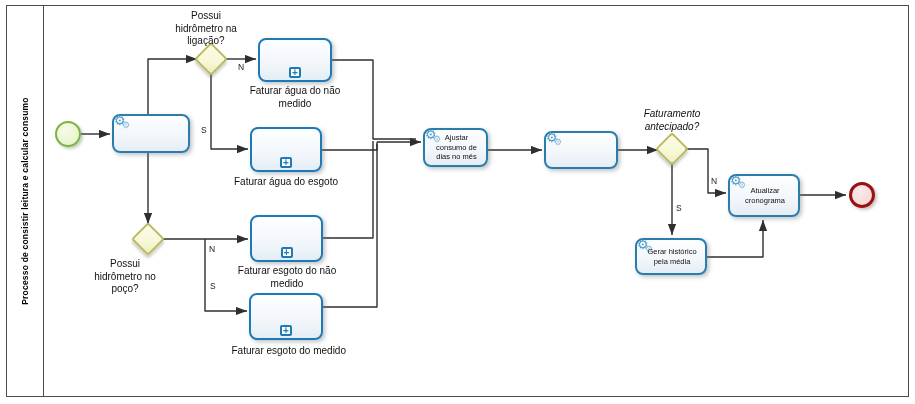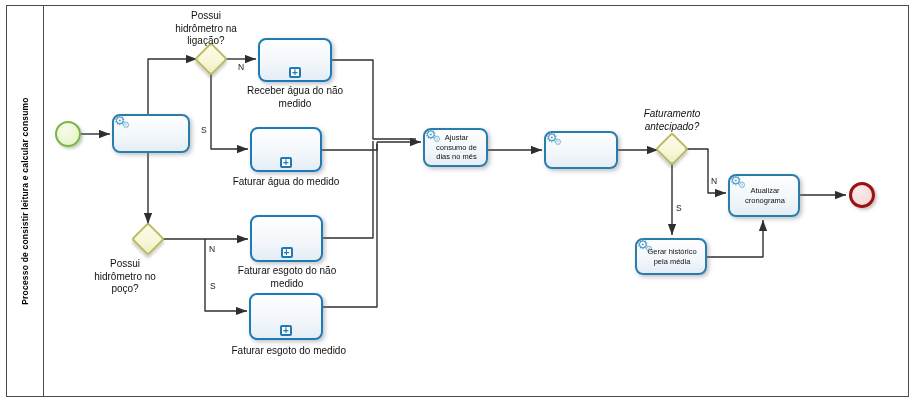--- a/index.html
+++ b/index.html
@@ -76,25 +76,25 @@
     <div class="bpmn-box task" style="left: 112px; top: 114px; width: 78px; height: 39px;">
       <span class="gear1">⚙</span>
       <span class="gear2">⚙</span>
     </div>
     <div class="gw" style="left: 199px; top: 47px; width: 24px; height: 24px;">
       <div class="diamond"></div>
     </div>
     <div class="node-label" style="left: 174px; top: 10px; width: 64px;">Possui
 hidrômetro na
 ligação?</div>
-    <div class="node-label" style="left: 235px; top: 85px; width: 120px;">Receber água do não medido</div>
+    <div class="node-label" style="left: 235px; top: 85px; width: 120px;">Faturar água do não medido</div>
     <div class="bpmn-box subprocess" style="left: 258px; top: 38px; width: 74px; height: 44px;">
       <div class="plus-box">+</div>
     </div>
-    <div class="node-label" style="left: 226px; top: 176px; width: 120px;">Faturar água do medido</div>
+    <div class="node-label" style="left: 226px; top: 176px; width: 120px;">Faturar água do esgoto</div>
     <div class="bpmn-box subprocess" style="left: 250px; top: 127px; width: 72px; height: 45px;">
       <div class="plus-box">+</div>
     </div>
     <div class="gw" style="left: 136px; top: 227px; width: 24px; height: 24px;">
       <div class="diamond"></div>
     </div>
     <div class="node-label" style="left: 94px; top: 258px; width: 62px;">Possui
 hidrômetro no
 poço?</div>
     <div class="node-label" style="left: 224px; top: 265px; width: 126px;">Faturar esgoto do não medido</div>

